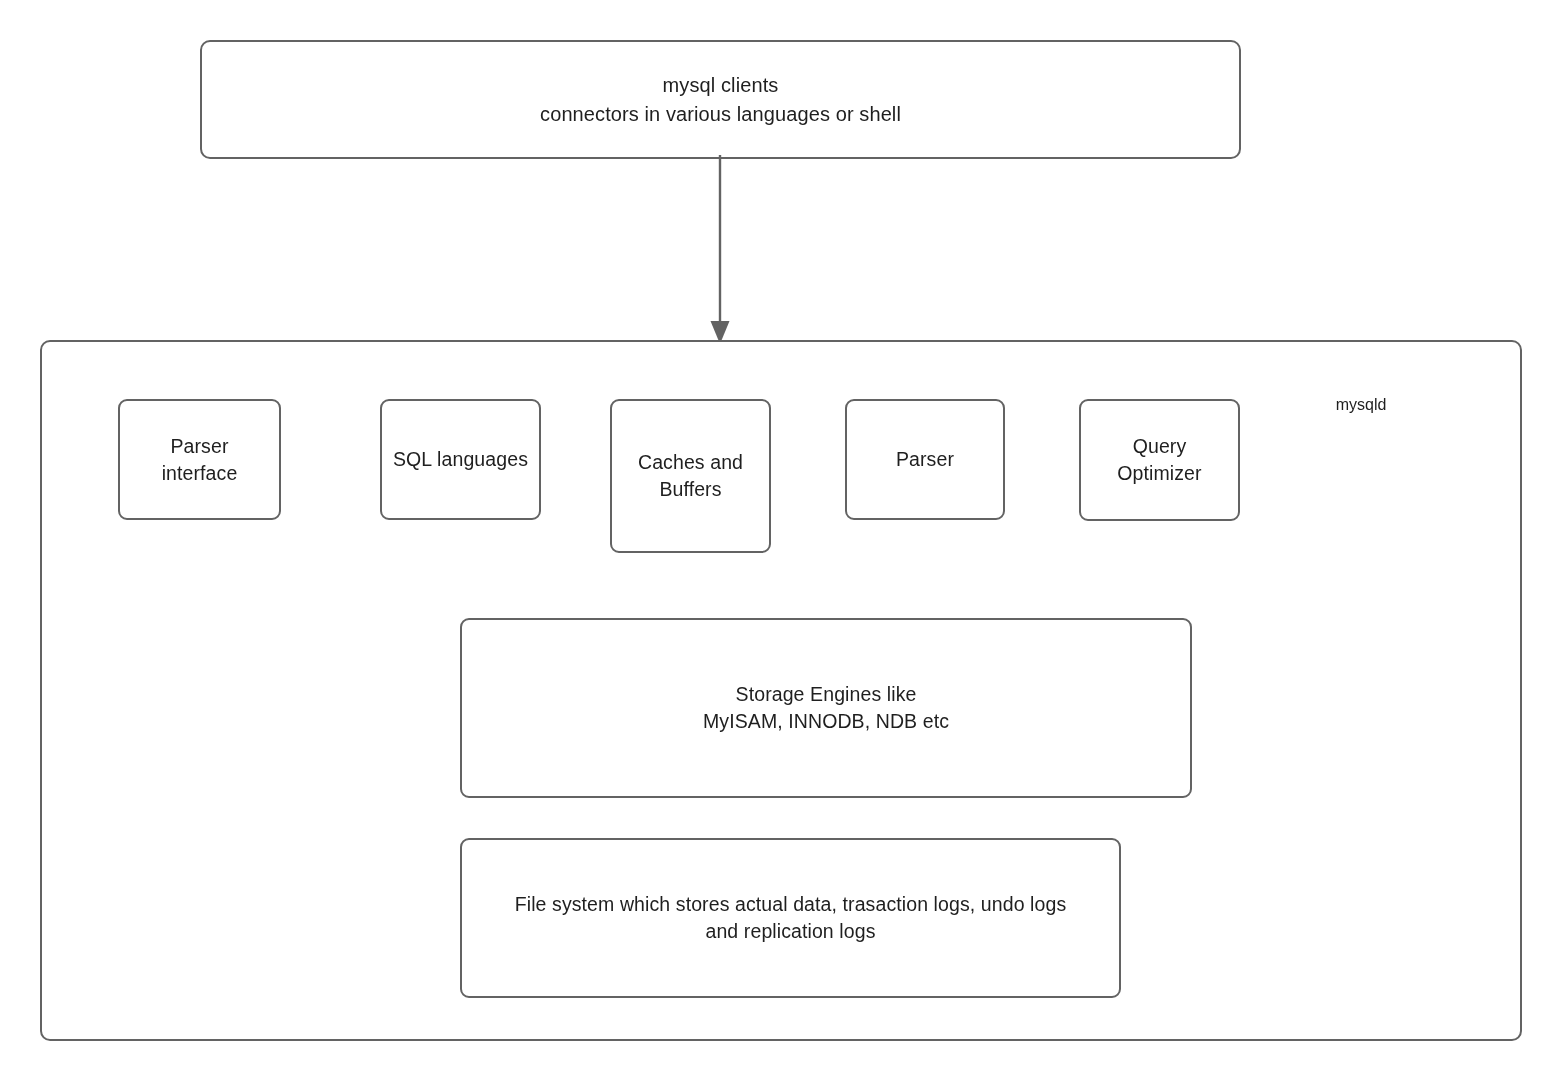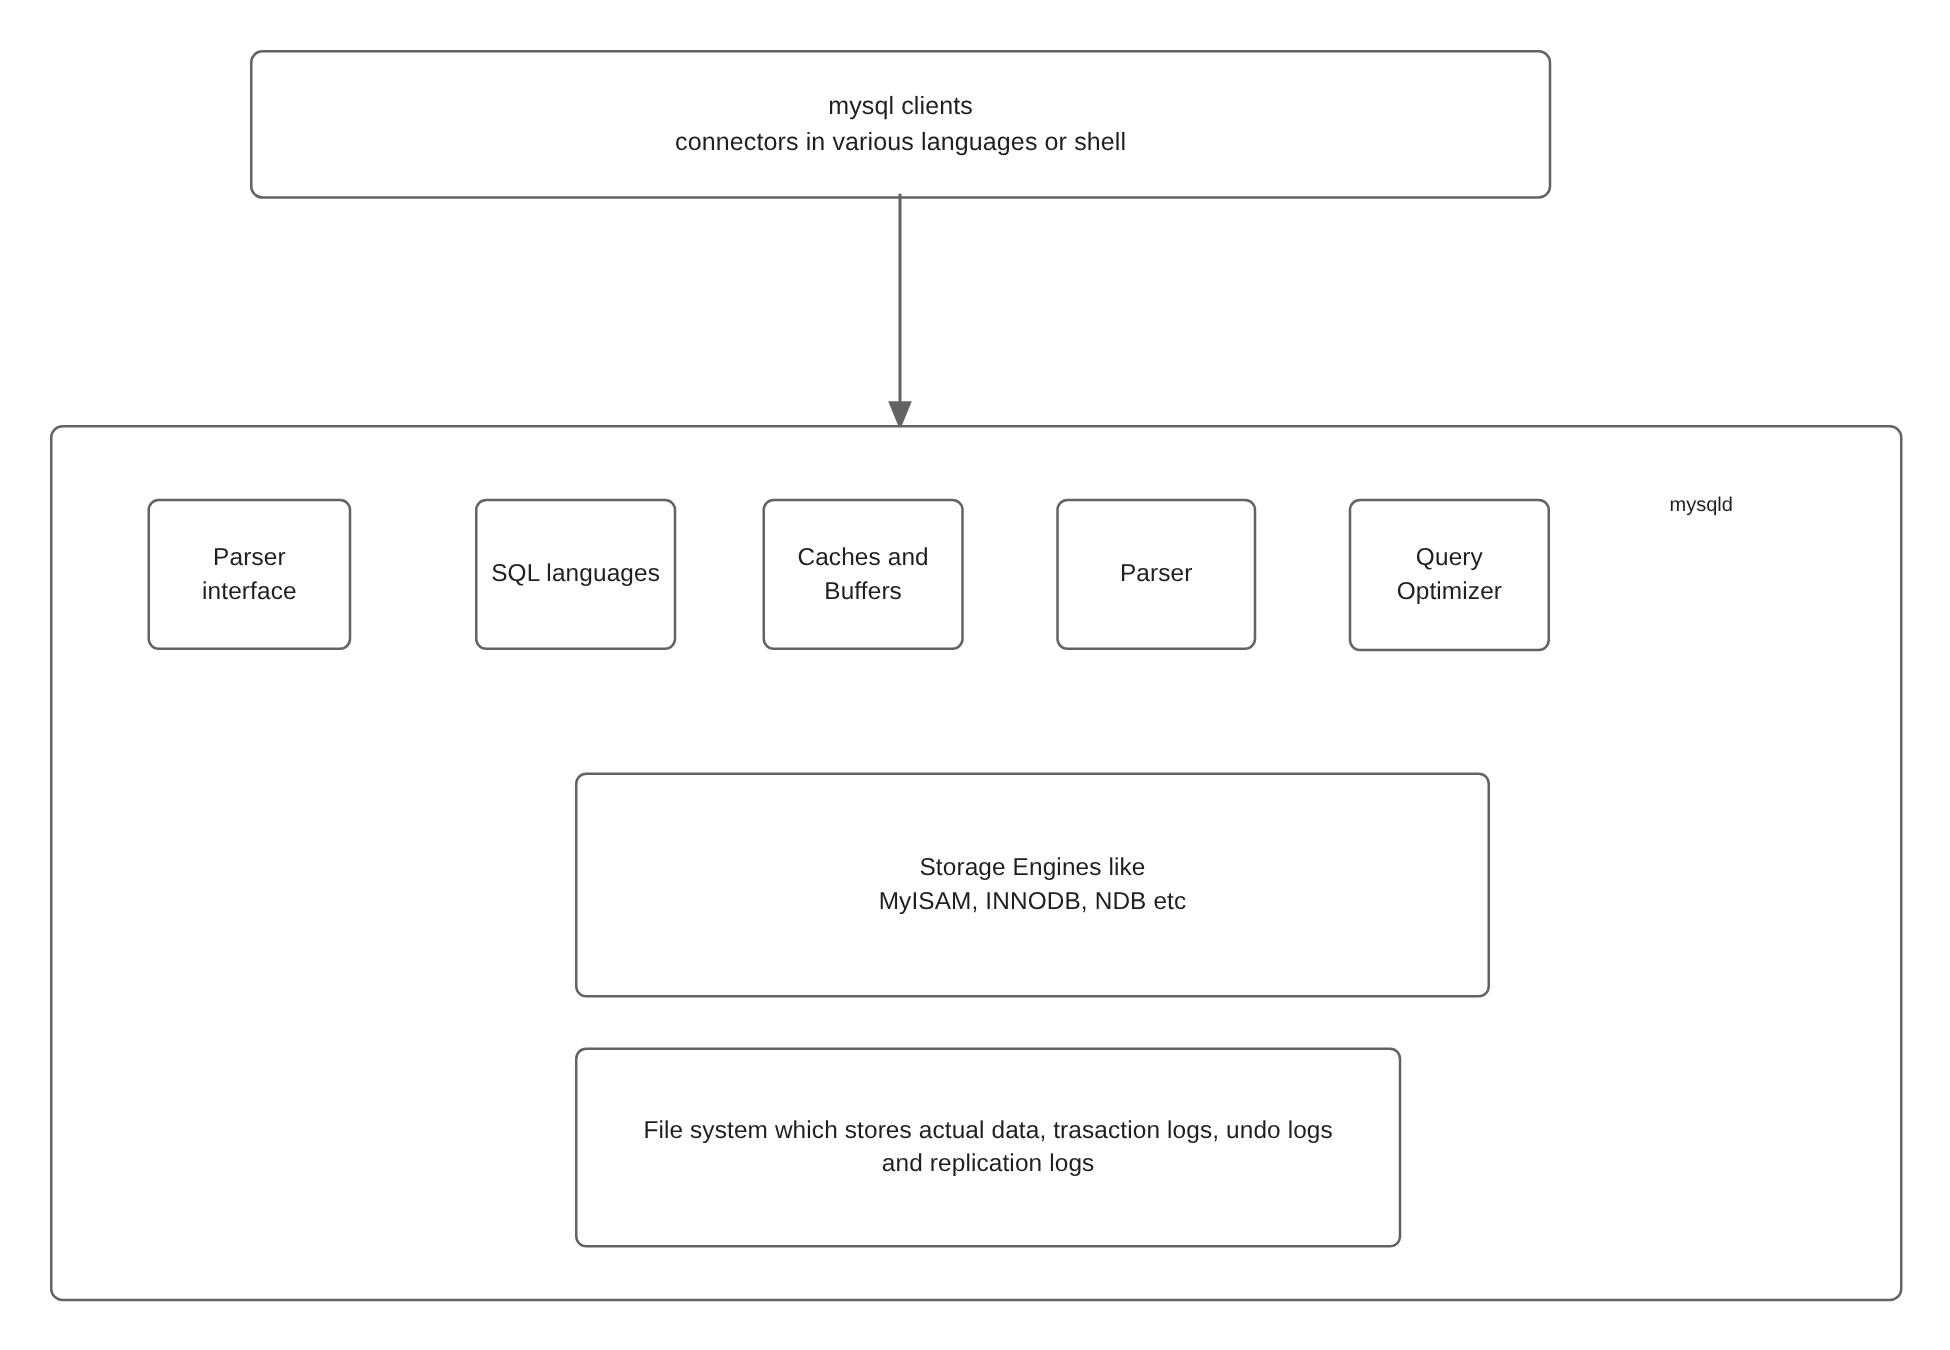--- a/index.html
+++ b/index.html
@@ -62,21 +62,21 @@
     top: 396px;
     width: 150px;
     text-align: center;
     font-size: 16px;
     color: #1f1f1f;
   }
 
   
   #nosql-interface   { left: 118px;  top: 399px; width: 163px; height: 121px; }
   #sql-interface     { left: 380px;  top: 399px; width: 161px; height: 121px; }
-  #caches-buffers    { left: 610px;  top: 399px; width: 161px; height: 121px; }
+  #caches-buffers    { left: 610px;  top: 399px; width: 161px; height: 154px; }
   #parser            { left: 845px;  top: 399px; width: 160px; height: 121px; }
   #query-optimizer   { left: 1079px; top: 399px; width: 161px; height: 122px; justify-content: center; }
 
   
   #storage-engines {
     left: 460px;
     top: 618px;
     width: 732px;
     height: 180px;
   }

